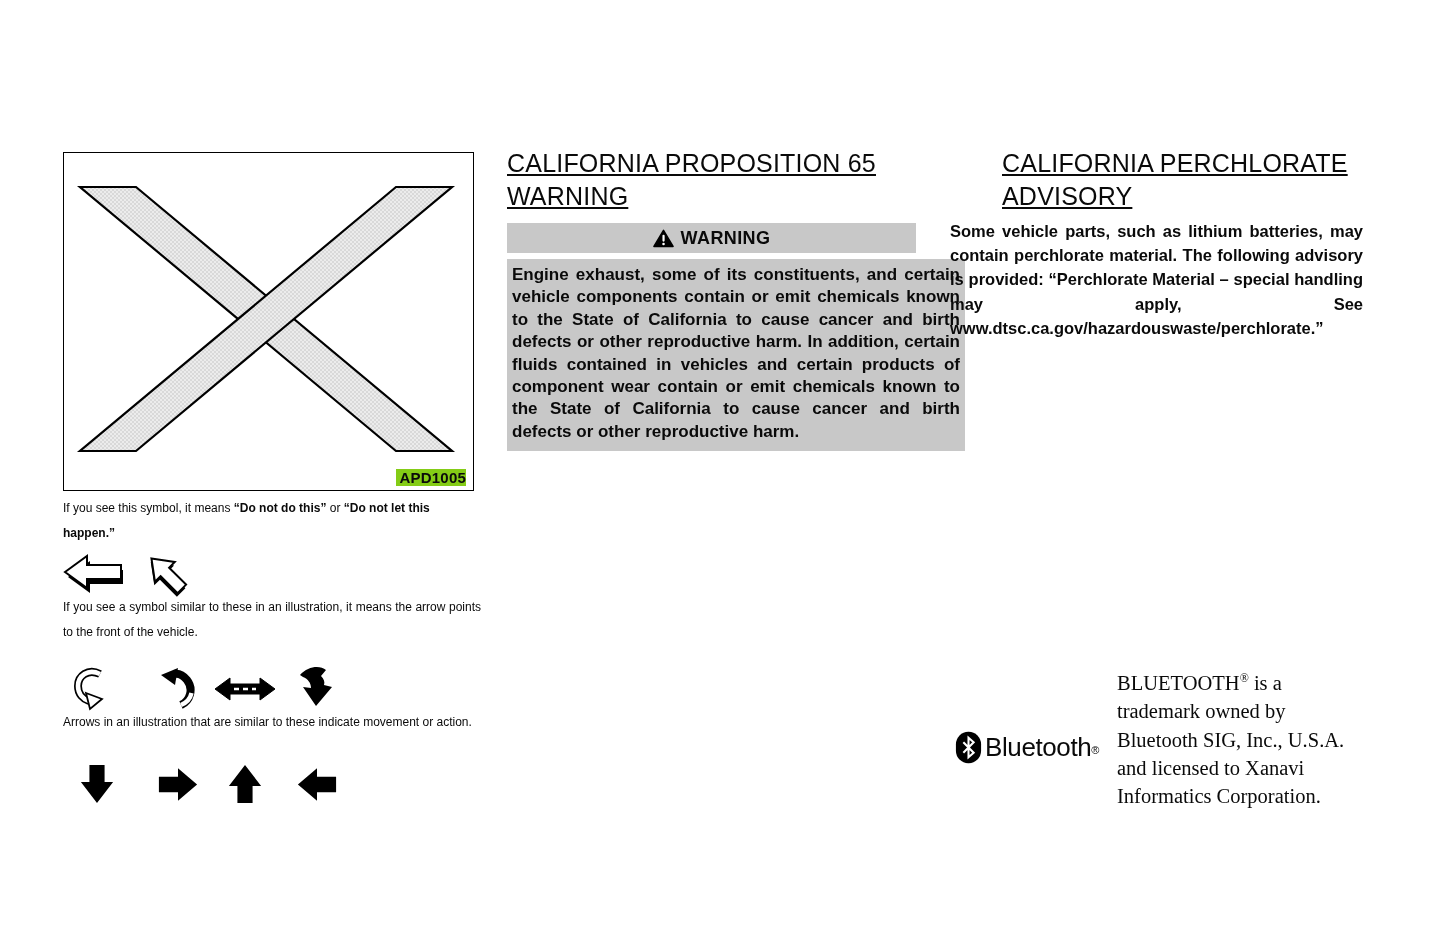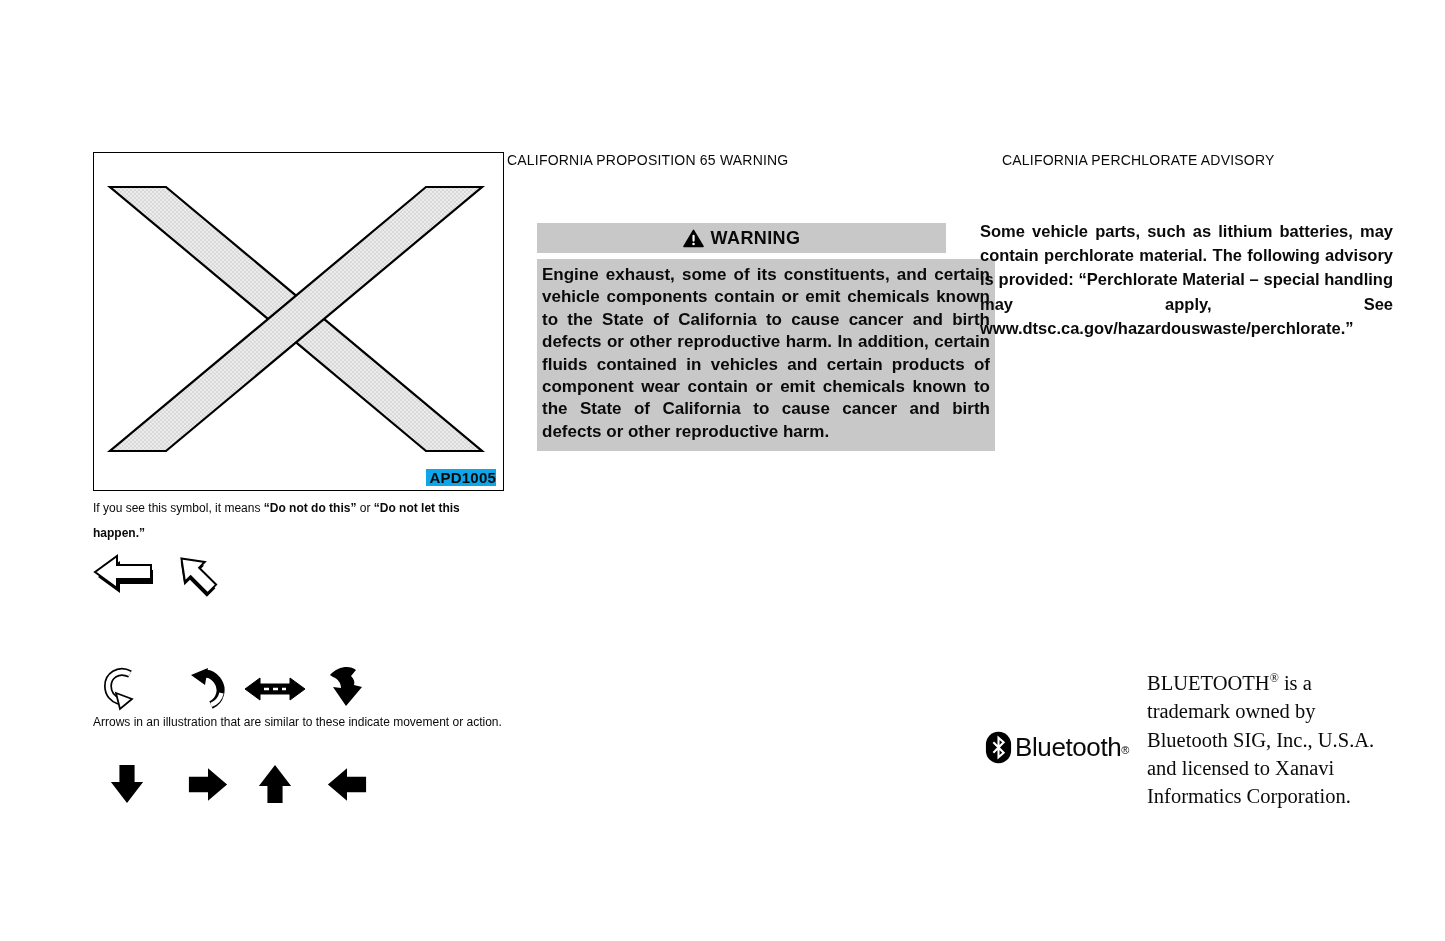--- a/index.html
+++ b/index.html
@@ -1,29 +1,29 @@
 <!DOCTYPE html>
 <html><head>
 <meta charset="utf-8">
 <style>
   html,body{margin:0;padding:0;background:#fff;}
   .page{position:relative;width:1445px;height:941px;background:#ffffff;
         font-family:"Liberation Sans",sans-serif;color:#0a0a0a;overflow:hidden;}
-  .abs{position:absolute;margin-left:30px;}
+  .abs{position:absolute;}
   p{margin:0;}
   
   .figure-box{left:63px;top:152px;width:411px;height:339px;border:1.5px solid #000;
               box-sizing:border-box;background:#fff;}
   .figure-label{position:absolute;right:7px;bottom:4px;font-size:15px;font-weight:700;
-                letter-spacing:0.2px;background:#0ea5e9;padding-left:4px;}
+                letter-spacing:0.2px;background:#84cc16;padding-left:4px;}
   .body-text{font-size:12px;line-height:25px;}
   .just{text-align:justify;}
   .b{font-weight:700;}
   
-  .col-heading{font-size:14px;line-height:27px;font-weight:400;letter-spacing:0.2px;}
+  .col-heading{font-size:25px;line-height:33px;font-weight:400;letter-spacing:0.2px;text-decoration:underline;}
   .warn-bar{left:507px;top:223px;width:409px;height:30px;background:#c8c8c8;
             display:flex;align-items:center;justify-content:center;gap:7px;}
   .warn-bar-label{font-size:18px;font-weight:700;letter-spacing:0.4px;}
   .warn-body{left:507px;top:259px;width:458px;background:#c8c8c8;box-sizing:border-box;
              padding:5px 5px 8px 5px;font-size:17px;font-weight:700;line-height:22.4px;
              text-align:justify;}
   
   .adv-body{left:950px;top:219px;width:413px;font-size:16.5px;font-weight:700;
             line-height:24.2px;text-align:justify;}
   .bt-logo{left:955px;top:731px;display:flex;align-items:center;}
@@ -66,20 +66,21 @@
   </div>
   <div class="abs" style="left:141px;top:549px;">
     <svg width="52" height="50" viewBox="0 0 52 50">
       <g transform="rotate(45 26 25)">
         <polygon points="5,26 24,12 24,20 48,20 48,32 24,32 24,40" transform="translate(1,2)" fill="#000"></polygon>
         <polygon points="4,25 23,11 23,19 47,19 47,31 23,31 23,39" fill="#fff" stroke="#000" stroke-width="2"></polygon>
       </g>
     </svg>
   </div>
 
+  <p class="abs body-text just" style="left:63px;top:595px;width:418px;">If you see a symbol similar to these in an illustration, it means the arrow points to the front of the vehicle.</p>
 
   <div class="abs" style="left:74px;top:667px;">
     <svg width="36" height="44" viewBox="0 0 36 44">
       <path d="M26 7 C14 1 4 9 4 19 C4 27 9 32 15 34" fill="none" stroke="#000" stroke-width="8"></path>
       <path d="M26 7 C14 1 4 9 4 19 C4 27 9 32 15 34" fill="none" stroke="#fff" stroke-width="4.6"></path>
       <polygon points="12,26 28,32 16,42" fill="#fff" stroke="#000" stroke-width="1.8"></polygon>
     </svg>
   </div>
   <div class="abs" style="left:156px;top:667px;">
     <svg width="40" height="44" viewBox="0 0 40 44">

